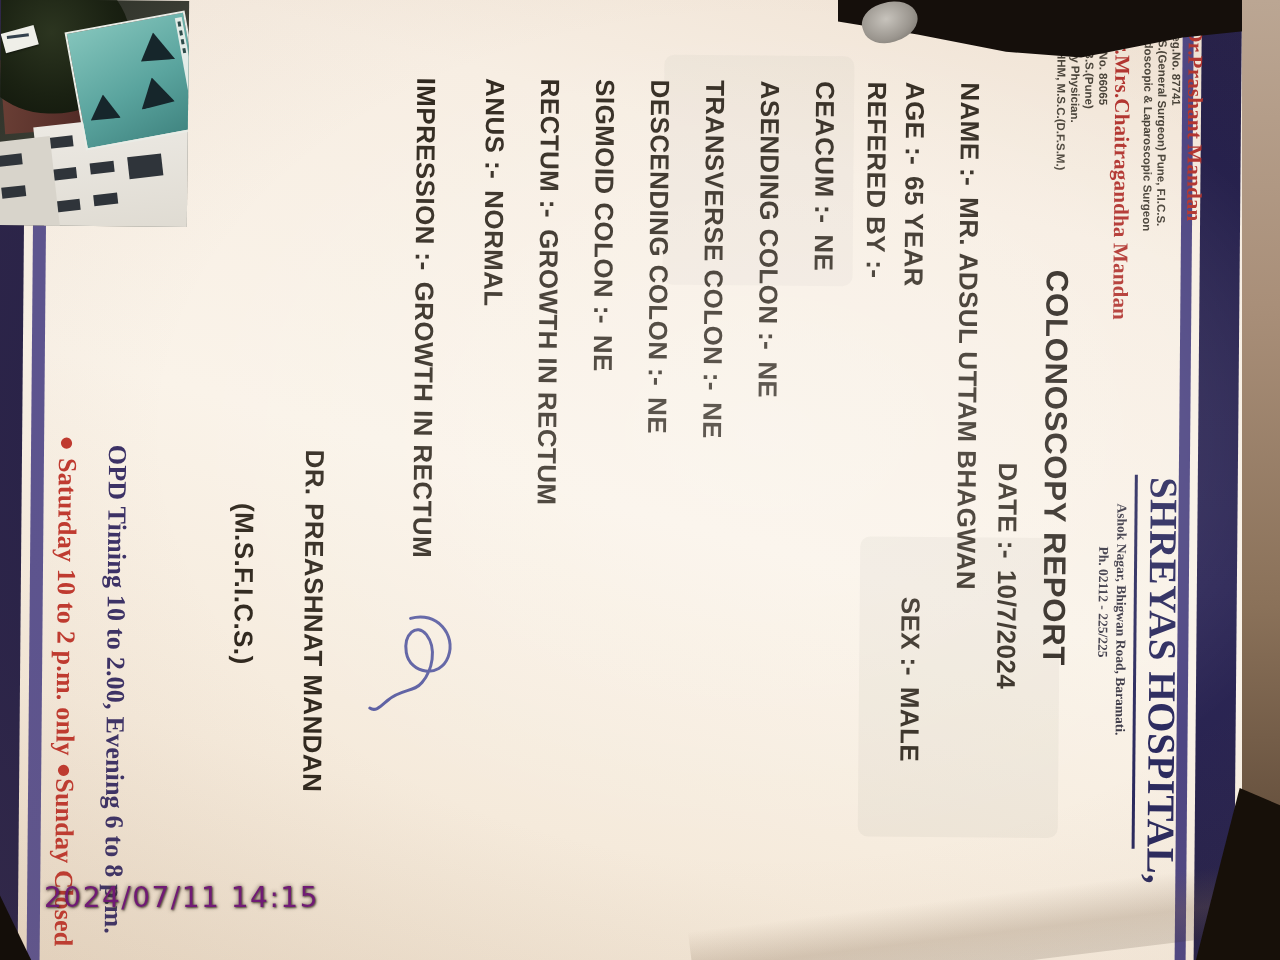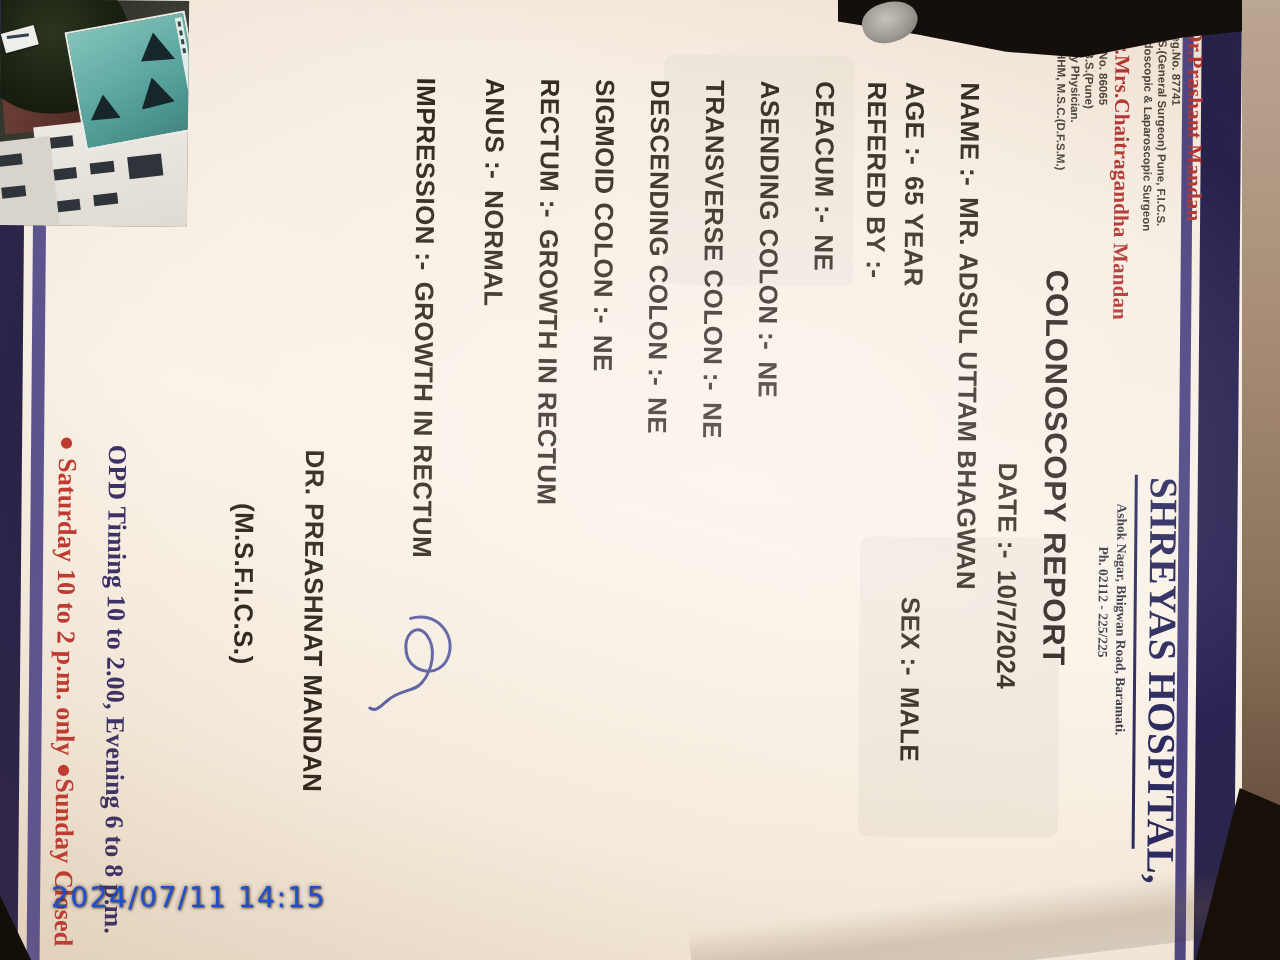--- a/index.html
+++ b/index.html
@@ -106,22 +106,22 @@
   .board-edge i{display:block;width:3px;height:5px;margin:4px auto 0;background:#2c4a48;}
   .building{position:absolute;left:40px;top:118px;width:160px;height:118px;
     background:linear-gradient(180deg,#ece9e3 0%,#dfdbd2 100%);transform:rotate(-7deg);}
   .win{position:absolute;width:24px;height:11px;background:#2f343a;}
   .building2{position:absolute;left:-6px;top:140px;width:62px;height:95px;background:#d8d4cb;transform:rotate(-7deg);}
   .diamond-sign{position:absolute;left:2px;top:30px;width:34px;height:20px;background:#efefe9;
     transform:rotate(-16deg);box-shadow:0 1px 2px rgba(0,0,0,.5);}
   .diamond-sign i{display:block;width:22px;height:3px;margin:5px 0 0 5px;background:#33404d;transform:rotate(8deg);}
   
   .timestamp{position:absolute;left:44px;top:884px;z-index:9;
-    font:400 28px/1 "DejaVu Sans",sans-serif;color:#1d4ed8;letter-spacing:1.5px;
-    text-shadow:0 0 4px rgba(70,55,40,.8),1px 1px 2px rgba(40,30,20,.7);white-space:nowrap;margin-left:7px;}
+    font:400 28px/1 "DejaVu Sans",sans-serif;color:#701a75;letter-spacing:1.5px;
+    text-shadow:0 0 4px rgba(70,55,40,.8),1px 1px 2px rgba(40,30,20,.7);white-space:nowrap;}
 </style>
 </head>
 <body>
 
 <div class="tan-panel"></div>
 <div class="desk-top-strip"></div>
 <div class="gray-blob"></div>
 <div class="desk-corner-br"></div>
 <div class="desk-corner-bl"></div>
 <div class="paper-stack-1"></div>

